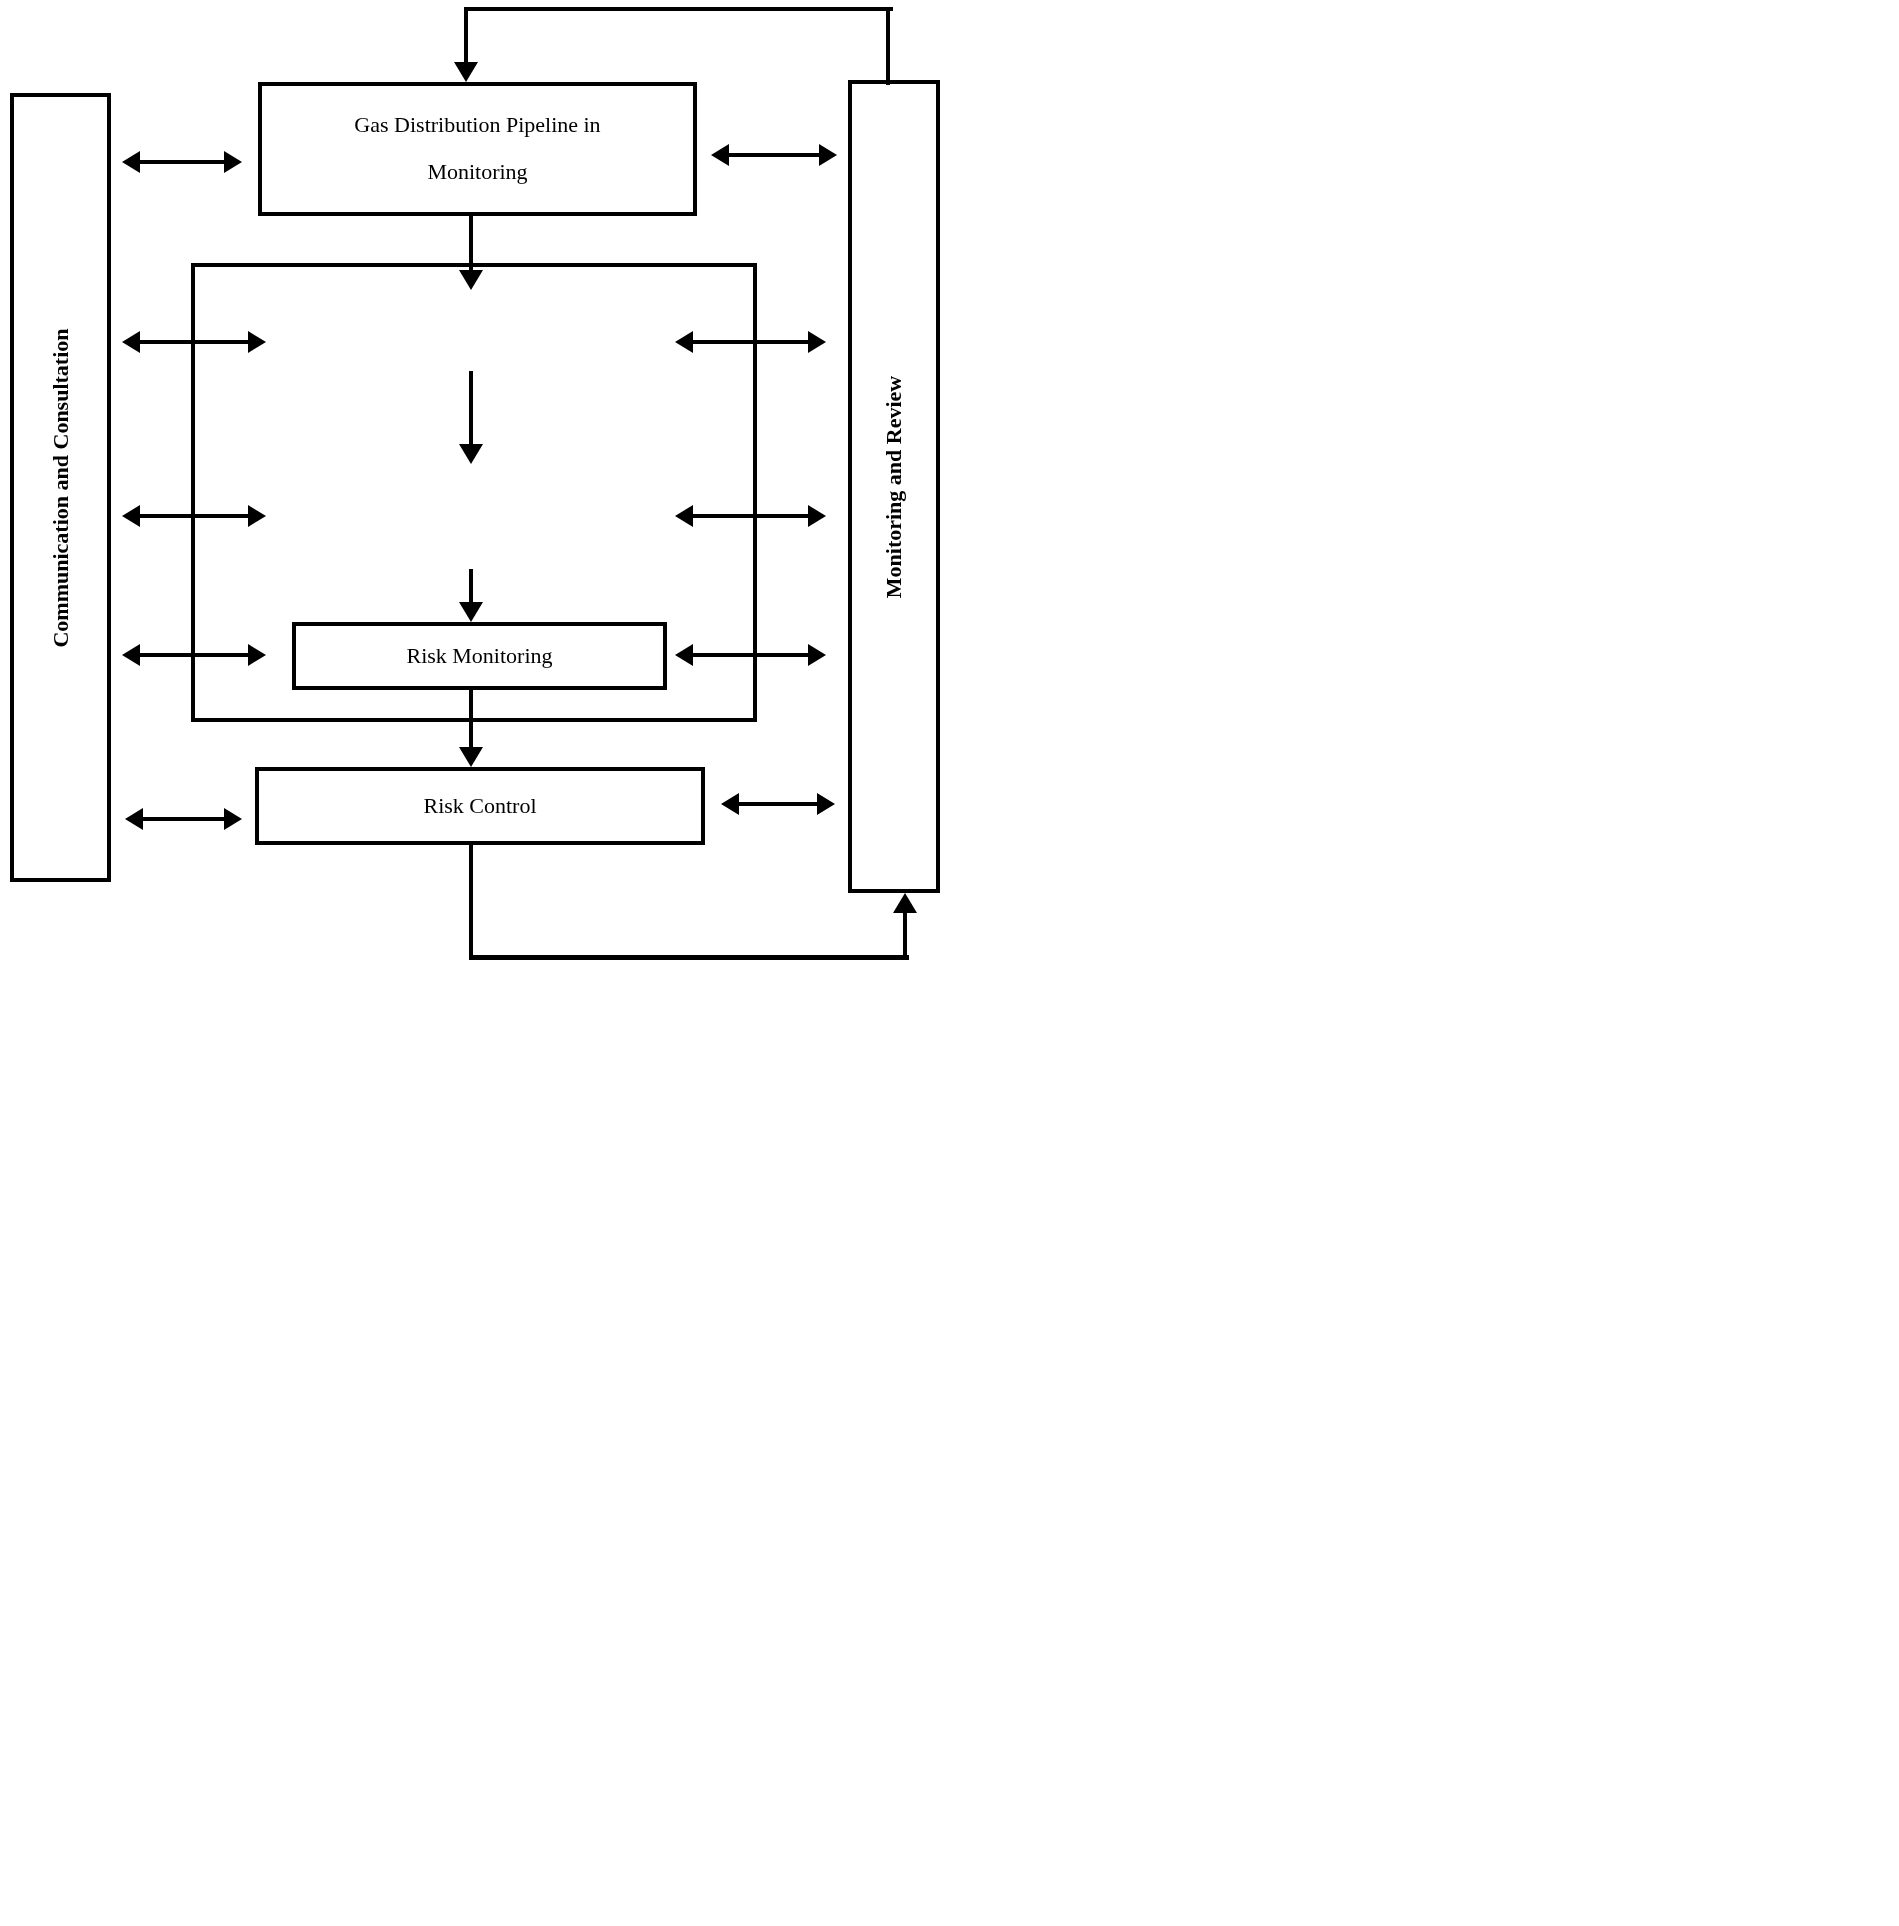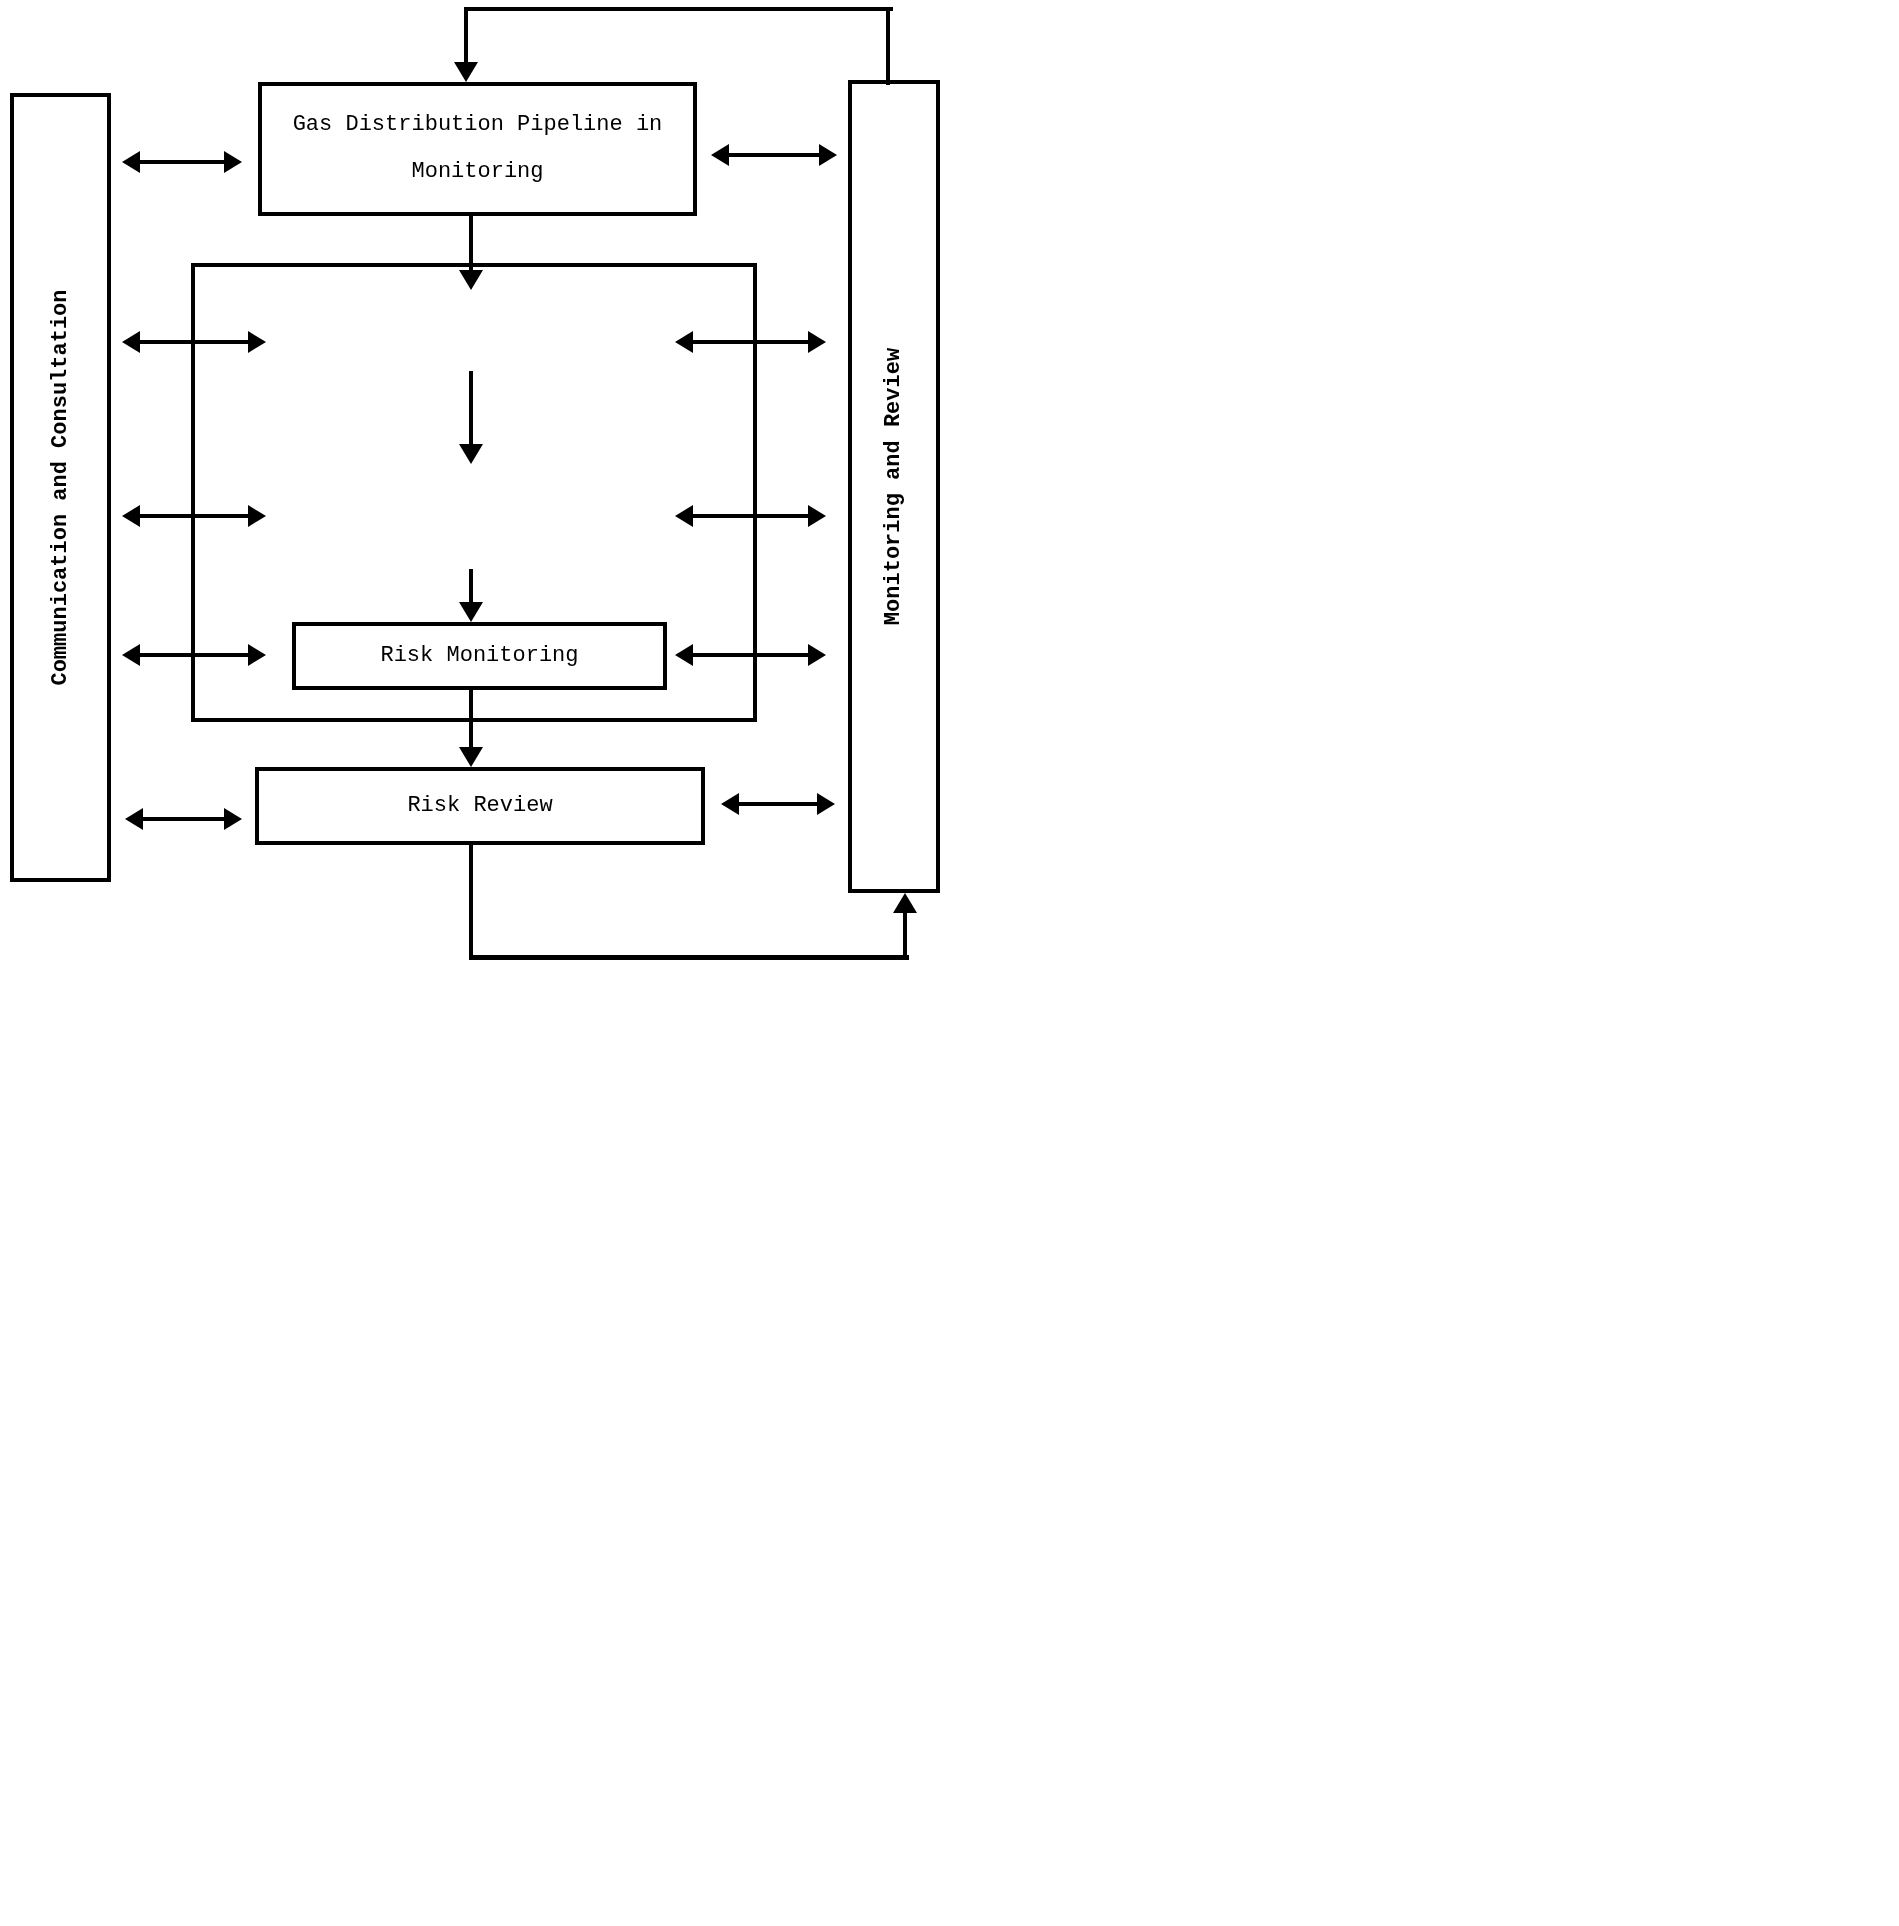--- a/index.html
+++ b/index.html
@@ -18,21 +18,20 @@
   }
   .box {
     position: absolute;
     box-sizing: border-box;
     border: 4px solid #000;
     background: #fff;
     display: flex;
     align-items: center;
     justify-content: center;
     text-align: center;
-    font-family: Liberation Mono, monospace;
   }
   .box.thick { border-width: 4.6px; }
   .node-label {
     font-size: 22px;
     line-height: 1.2;
     white-space: nowrap;
   }
   .two-line {
     flex-direction: column;
     justify-content: space-evenly;
@@ -117,21 +116,21 @@
 
   <div class="box" style="left:191px; top:263px; width:566px; height:459px; background:transparent;"></div>
 
 
 
   <div class="box" style="left:292px; top:622px; width:375px; height:68px;">
     <span class="node-label">Risk Monitoring</span>
   </div>
 
   <div class="box thick" style="left:255px; top:767px; width:450px; height:78px;">
-    <span class="node-label">Risk Review</span>
+    <span class="node-label">Risk Control</span>
   </div>
 
   <div class="hline" style="left:464px; top:6.6px; width:429px; height:4.6px;"></div>
   <div class="vline" style="left:886px; top:6.6px; width:4px; height:78px;"></div>
   <div class="varrow" style="left:454px; top:8px; height:74px;">
     <div class="vshaft"></div>
     <div class="head-down"></div>
   </div>
 
   <div class="varrow" style="left:459px; top:216px; height:74px;">

